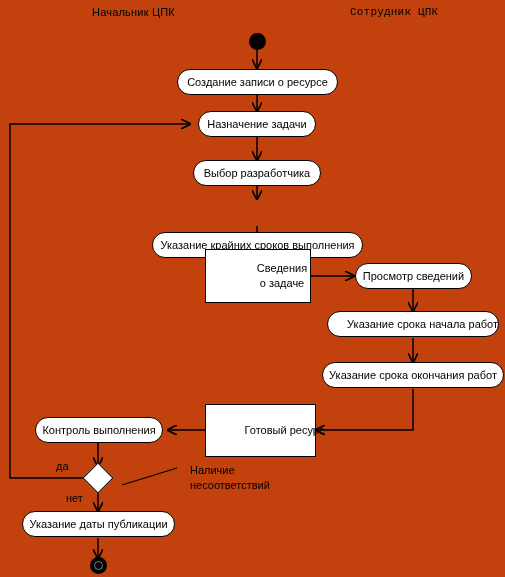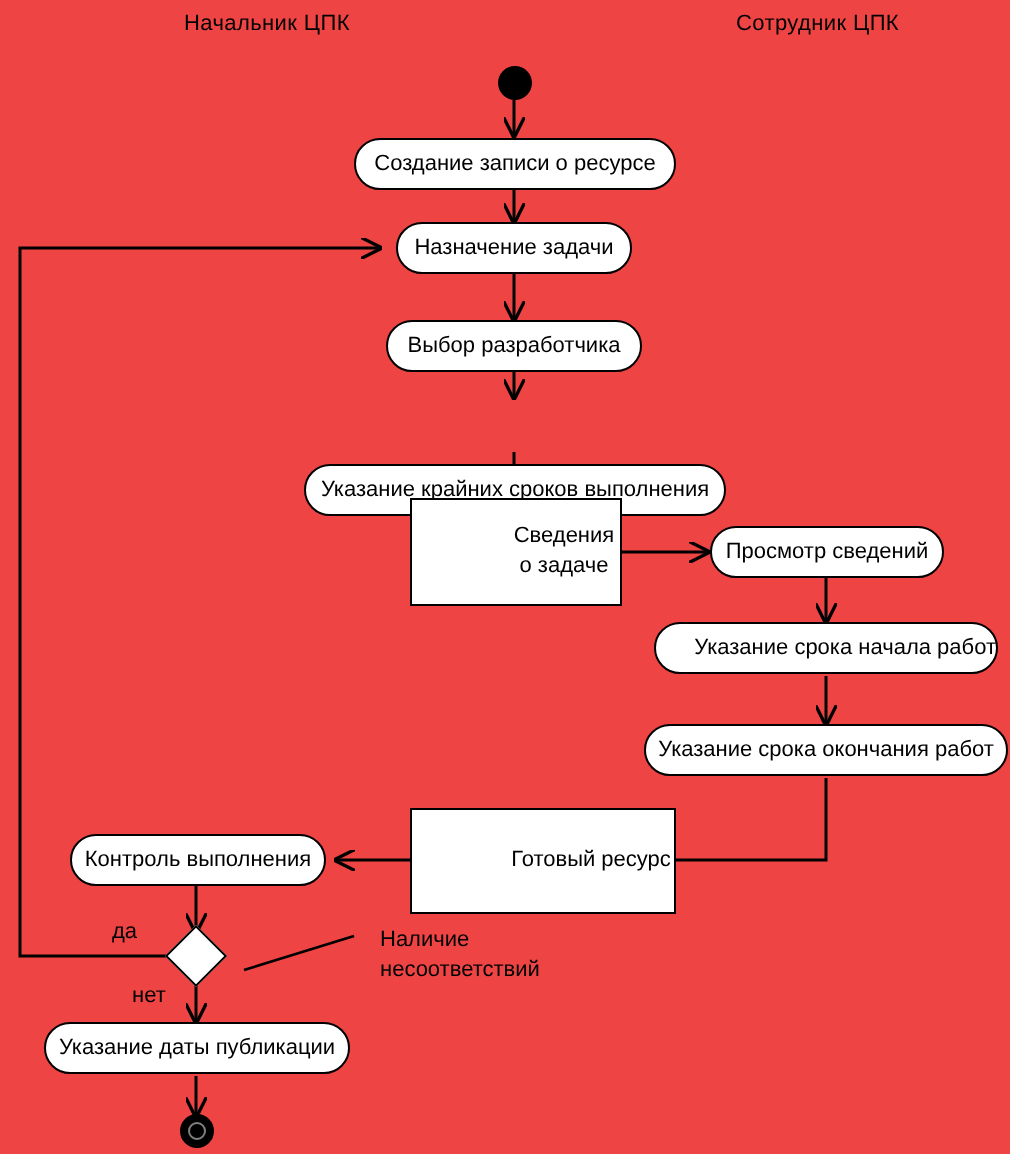--- a/index.html
+++ b/index.html
@@ -4,21 +4,21 @@
 <style>
   html, body {
     margin: 0;
     padding: 0;
     background: #808080;
   }
   #diagram-root {
     position: relative;
     width: 505px;
     height: 577px;
-    background: #ef4444;
+    background: #c2410c;
     font-family: "Liberation Sans", "DejaVu Sans", sans-serif;
     overflow: hidden;
   }
   #edge-layer {
     position: absolute;
     left: 0;
     top: 0;
     width: 505px;
     height: 577px;
     pointer-events: none;
@@ -158,21 +158,21 @@
     <path d="M 98 490 L 98 511" stroke="#000000" stroke-width="1.5" fill="none" marker-end="url(#arrow)"></path>
 
     <path d="M 98 538 L 98 558" stroke="#000000" stroke-width="1.5" fill="none" marker-end="url(#arrow)"></path>
 
     <path d="M 122 485 L 177 468" stroke="#000000" stroke-width="1.3" fill="none"></path>
   </svg>
 
   <div class="node-layer">
 
     <div class="swimlane-header" style="left:92px; top:6px;">Начальник ЦПК</div>
-    <div class="swimlane-header" style="left:368px; top:6px;">Сотрудник ЦПК</div>
+    <div class="swimlane-header" style="left:350px; top:6px;font-family:Liberation Mono, monospace;">Сотрудник ЦПК</div>
 
     <div class="init-node" style="left:249px; top:33px;"></div>
 
     <div class="activity" style="left:177px; top:69px; width:161px;">Создание записи о ресурсе</div>
 
     <div class="activity" style="left:198px; top:111px; width:118px;">Назначение задачи</div>
 
     <div class="activity" style="left:193px; top:160px; width:128px;">Выбор разработчика</div>
 
     <div class="activity" style="left:152px; top:199px; width:211px;margin-top:33px;">Указание крайних сроков выполнения</div>
@@ -181,21 +181,21 @@
       <div class="line">Сведения</div>
       <div class="line">о задаче</div>
     </div>
 
     <div class="activity" style="left:355px; top:263px; width:117px;">Просмотр сведений</div>
 
     <div class="activity" style="left:327px; top:311px; width:172px;text-align:right;">Указание срока начала работ</div>
 
     <div class="activity" style="left:322px; top:362px; width:182px;">Указание срока окончания работ</div>
 
-    <div class="object-node" style="left:205px; top:404px; width:133px; height:53px;align-items:center;">
+    <div class="object-node" style="left:205px; top:404px; width:111px; height:53px;align-items:center;">
       <div class="line">Готовый ресурс</div>
     </div>
 
     <div class="activity" style="left:35px; top:417px; width:128px;">Контроль выполнения</div>
 
     <div class="decision-node" style="left:87px; top:467px;"></div>
 
     <div class="edge-label" style="left:56px; top:460px;">да</div>
     <div class="edge-label" style="left:66px; top:492px;">нет</div>
 

